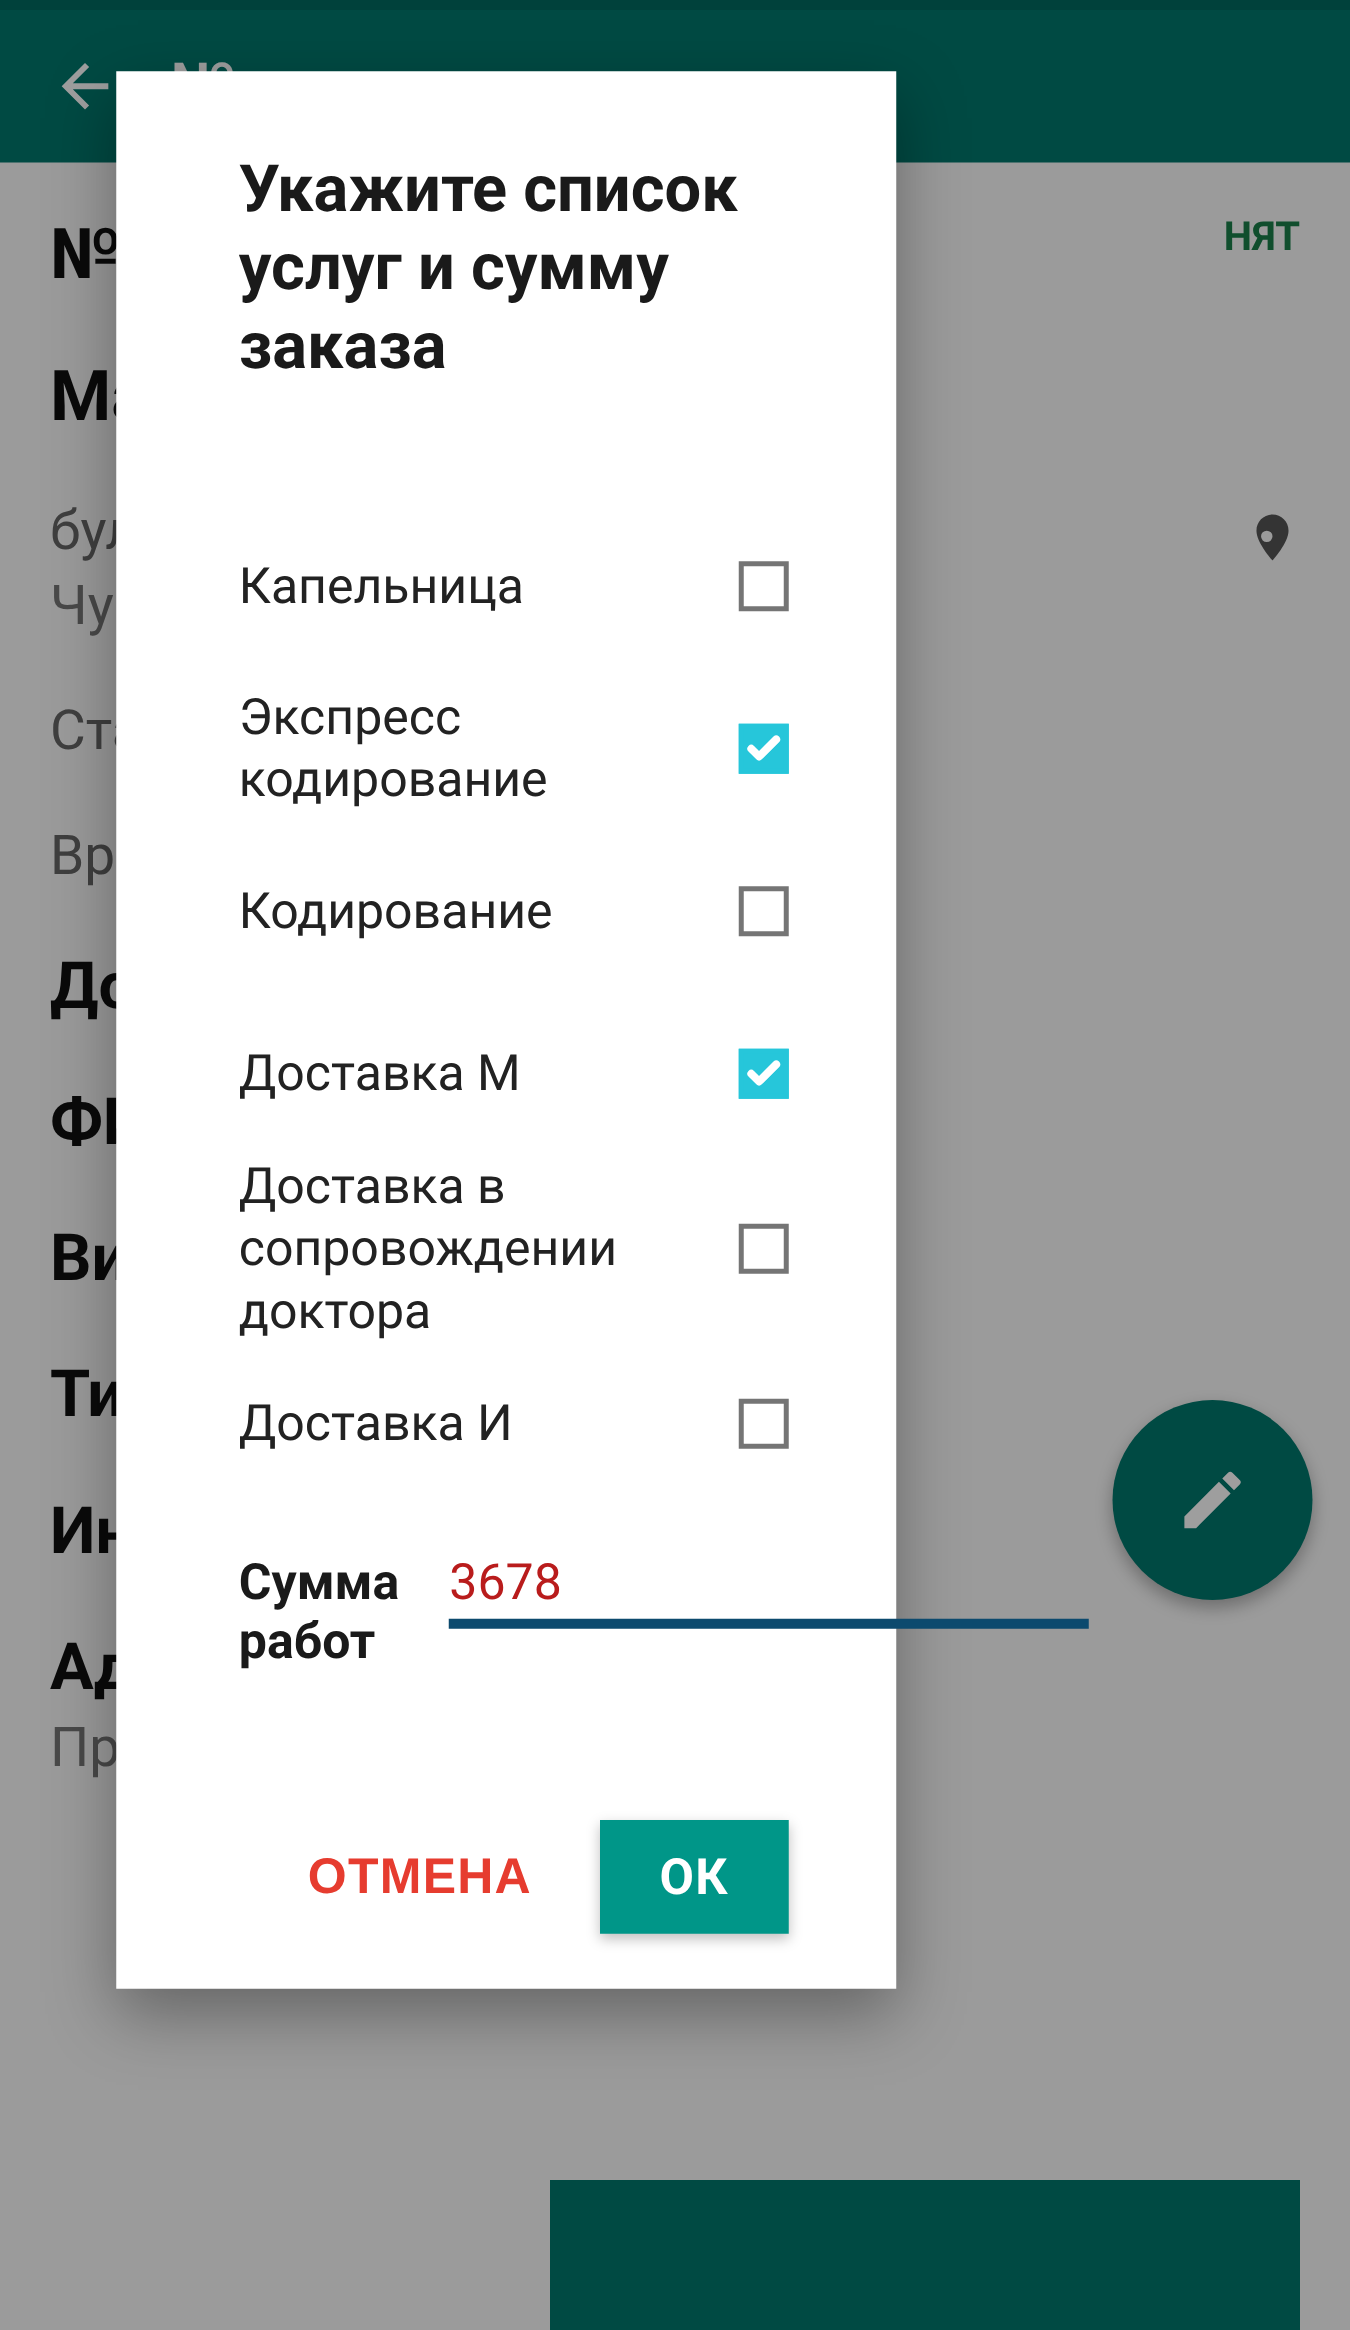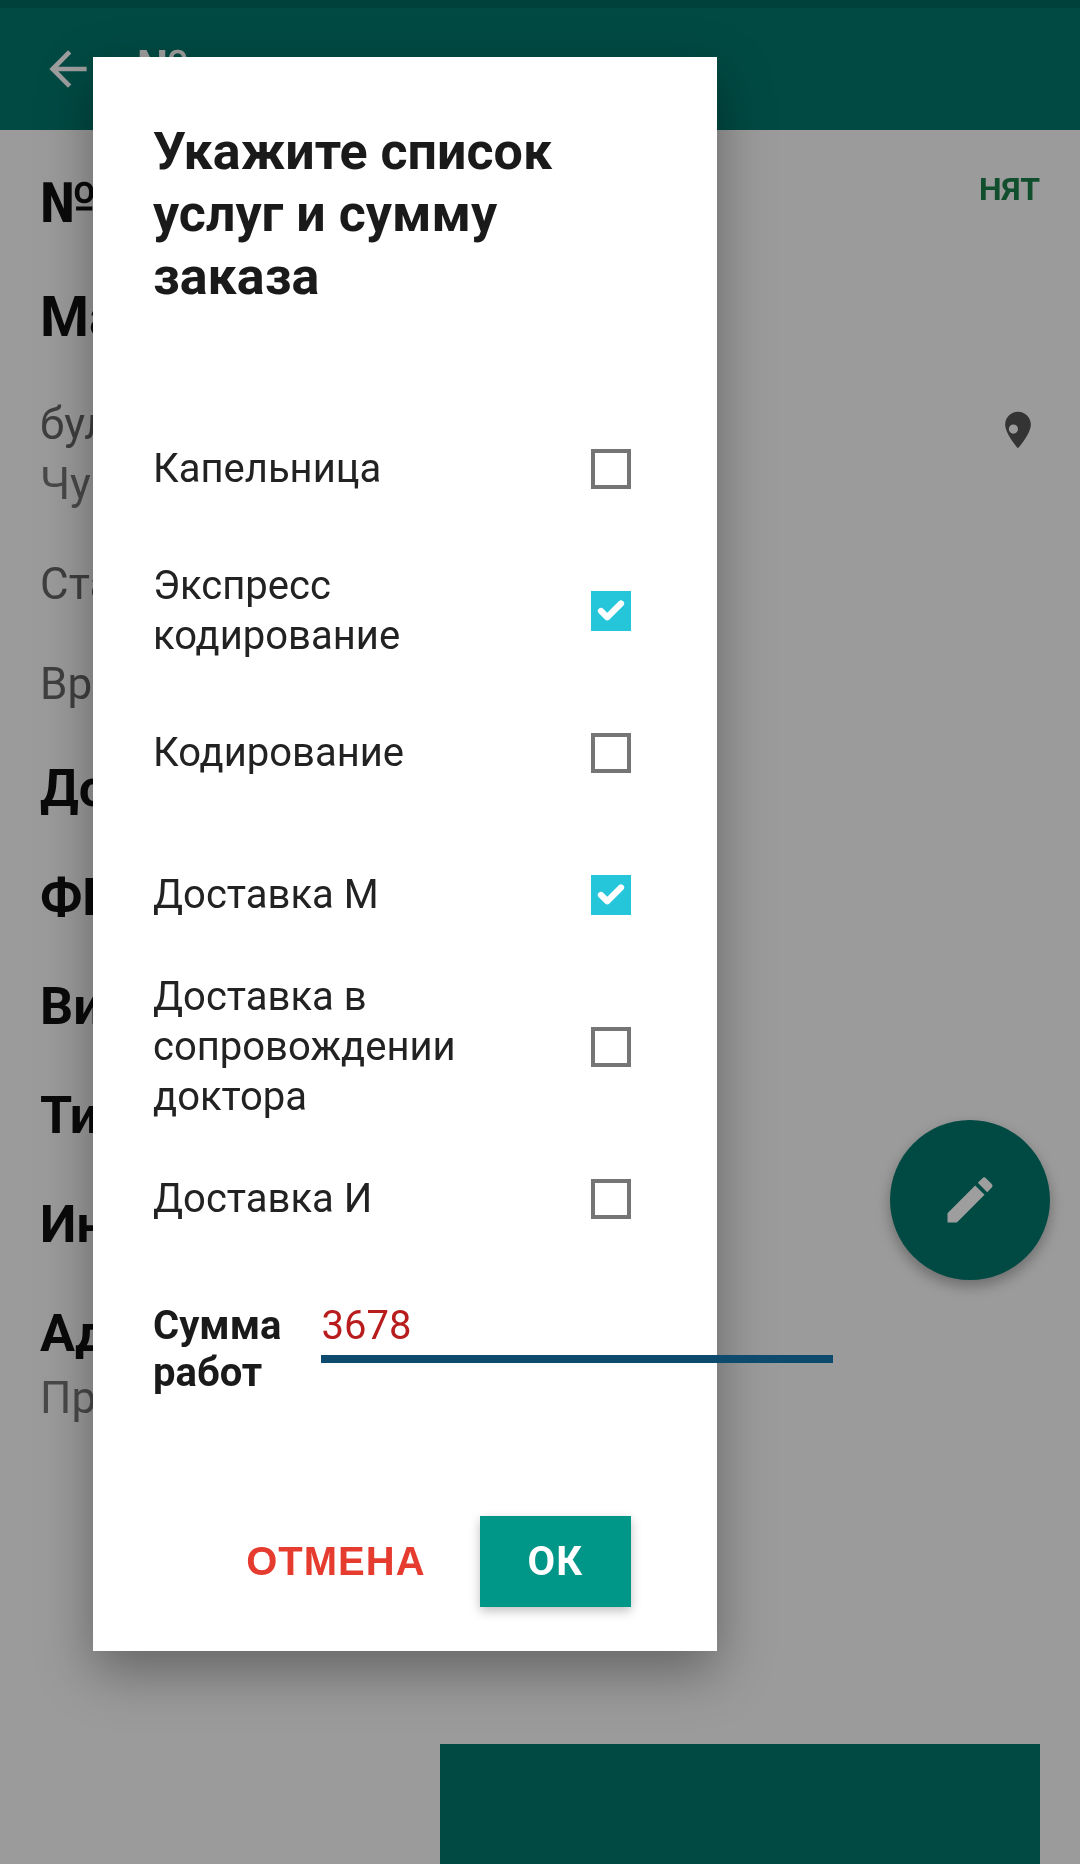--- a/index.html
+++ b/index.html
@@ -26,24 +26,24 @@
 
   .fab { position: absolute; right: 30px; top: 1120px; width: 160px; height: 160px; border-radius: 80px; background: #00786c; box-shadow: 0 6px 14px rgba(0,0,0,0.3); display: flex; align-items: center; justify-content: center; }
   .fab svg { width: 60px; height: 60px; fill: #fff; }
 
   .bottom-bar { position: absolute; bottom: 0; right: 40px; width: 600px; height: 120px; background: #00786c; }
 
   
   .scrim { position: absolute; inset: 0; background: rgba(0,0,0,0.38); }
 
   
-  .modal { position: absolute; left: 93px; top: 57px; width: 624px; background: #fff; box-shadow: 0 20px 50px rgba(0,0,0,0.35); padding: 64px 86px 44px 60px; }
+  .modal { position: absolute; left: 93px; top: 57px; width: 624px; background: #fff; box-shadow: 0 20px 50px rgba(0,0,0,0.35); padding: 64px 86px 44px 98px; }
   .modal-title { font-size: 52px; font-weight: 700; color: #1a1a1a; line-height: 1.2; margin-bottom: 96px; }
 
-  .service-list { display: flex; flex-direction: column; gap: 12px; }
+  .service-list { display: flex; flex-direction: column; gap: 0; }
   .service-item { display: flex; align-items: center; justify-content: space-between; min-height: 130px; gap: 24px; }
   .service-label { font-size: 40px; color: #222; line-height: 1.25; flex: 1; padding-right: 10px; }
   .checkbox { width: 40px; height: 40px; border: 4px solid #757575; flex-shrink: 0; display: flex; align-items: center; justify-content: center; background: #fff; }
   .checkbox.checked { border-color: #26c6da; background: #26c6da; }
   .checkbox.checked svg { width: 30px; height: 30px; }
   .checkbox.checked svg path { stroke: #fff; stroke-width: 5; fill: none; stroke-linecap: round; stroke-linejoin: round; }
 
   .sum-row { display: flex; align-items: baseline; gap: 40px; margin-top: 32px; }
   .sum-label { font-size: 40px; font-weight: 700; color: #1a1a1a; }
   .sum-input { flex: 1; border: none; border-bottom: 8px solid #0c4a6e; font-size: 40px; color: #b91c1c; padding: 6px 0; outline: none; background: transparent; font-family: inherit; }

